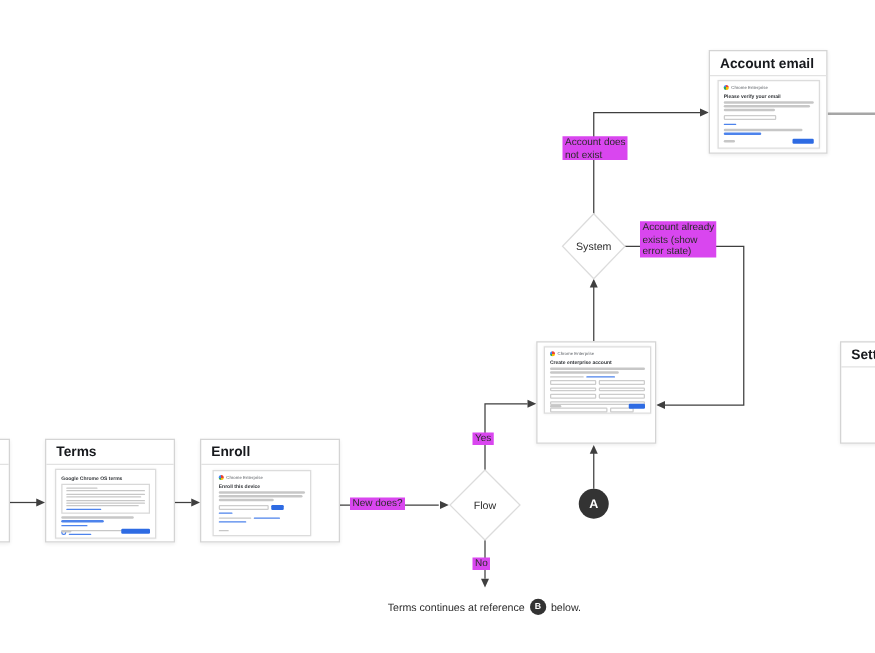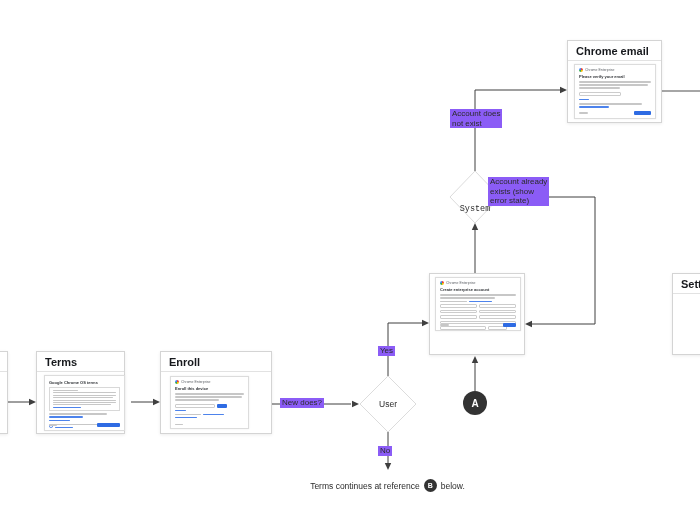--- a/index.html
+++ b/index.html
@@ -47,21 +47,21 @@
   .formgrid .inp { height:3.6px; }
   .formrow { display:flex; gap:2px; margin-top:2px; }
   .termsbox { border:1px solid #d8d8d8; padding:2px 3px; margin-top:2px; }
   .termsbox .bar { height:1.1px; margin-top:1.3px; }
   .chkrow { display:flex; gap:2px; margin-top:2.5px; align-items:flex-start; }
   .chk { width:3.5px; height:3.5px; border:0.8px solid #4d83ec; border-radius:50%; flex:0 0 auto; margin-top:0.5px; }
   .chklines { flex:1; }
 
   
   .elabel {
-    position:absolute; z-index:3; background:#8b5cf6; padding:0 2px;
+    position:absolute; z-index:3; background:#d946ef; padding:0 2px;
     font-size:8px; line-height:9.5px; color:#2b2b2b; white-space:pre-line;
   }
   .dlabel {
     position:absolute; z-index:3; font-size:8.5px; color:#2b2b2b;
     text-align:center; width:50px;
   }
   .refa {
     position:absolute; z-index:3; width:24px; height:24px; border-radius:50%;
     background:#333333; color:#fff; font-size:10px; font-weight:bold;
     display:flex; align-items:center; justify-content:center;
@@ -108,21 +108,21 @@
     </g>
     <polygon points="475,171 500,197 475,223 450,197" fill="#ffffff" stroke="#dcdcdc" stroke-width="1"></polygon>
     <polygon points="388,376 416,404 388,432 360,404" fill="#ffffff" stroke="#dcdcdc" stroke-width="1"></polygon>
   </svg>
 
   <div class="card" style="left:-54px; top:351px; width:62px; height:83px;">
     <div class="card-title"></div>
     <div class="card-body"></div>
   </div>
 
-  <div class="card" style="left:36px; top:351px; width:89px; height:83px;">
+  <div class="card" style="left:36px; top:351px; width:104px; height:83px;">
     <div class="card-title">Terms</div>
     <div class="card-body" style="height:61px;">
       <div class="mock" style="left:7px; top:3px; width:81px; height:56px; padding:3px 4px;">
         <span class="logo4"></span>
         <div class="mock-h" style="margin-top:1px;">Google Chrome OS terms</div>
         <div class="termsbox">
           <div class="bar" style="width:40%; margin-top:0;"></div>
           <div class="bar" style="width:100%;"></div>
           <div class="bar" style="width:100%;"></div>
           <div class="bar" style="width:96%;"></div>
@@ -207,21 +207,21 @@
         </div>
         <div class="mock-foot">
           <span class="bar" style="width:12%;"></span>
           <span class="btnb" style="width:17%;"></span>
         </div>
       </div>
     </div>
   </div>
 
   <div class="card" style="left:567px; top:40px; width:95px; height:83px;">
-    <div class="card-title">Chrome email</div>
+    <div class="card-title">Account email</div>
     <div class="card-body" style="height:61px;">
       <div class="mock" style="left:6px; top:3px; width:82px; height:55px; padding:3px 4px;">
         <div class="brandrow">
           <span class="logo4"></span>
           <span class="brandtext">Chrome Enterprise</span>
         </div>
         <div class="mock-h">Please verify your email</div>
         <div class="bar" style="width:100%;"></div>
         <div class="bar" style="width:96%;"></div>
         <div class="bar" style="width:57%;"></div>
@@ -235,26 +235,26 @@
         </div>
       </div>
     </div>
   </div>
 
   <div class="card" style="left:672px; top:273px; width:60px; height:82px;">
     <div class="card-title">Settings</div>
     <div class="card-body" style="height:60px;"></div>
   </div>
 
-  <div class="dlabel" style="left:450px; top:204px;font-family:Liberation Mono, monospace;">System</div>
-  <div class="dlabel" style="left:363px; top:399px;">User</div>
+  <div class="dlabel" style="left:450px; top:192px;">System</div>
+  <div class="dlabel" style="left:363px; top:399px;">Flow</div>
 
   <div class="elabel" style="left:450px; top:109px;">Account does
 not exist</div>
-  <div class="elabel" style="left:488px; top:177px;">Account already
+  <div class="elabel" style="left:512px; top:177px;">Account already
 exists (show
 error state)</div>
   <div class="elabel" style="left:280px; top:398px;">New does?</div>
   <div class="elabel" style="left:378px; top:346px;">Yes</div>
   <div class="elabel" style="left:378px; top:446px;">No</div>
 
   <div class="refa" style="left:463px; top:391px;">
     <span>A</span>
   </div>
 

